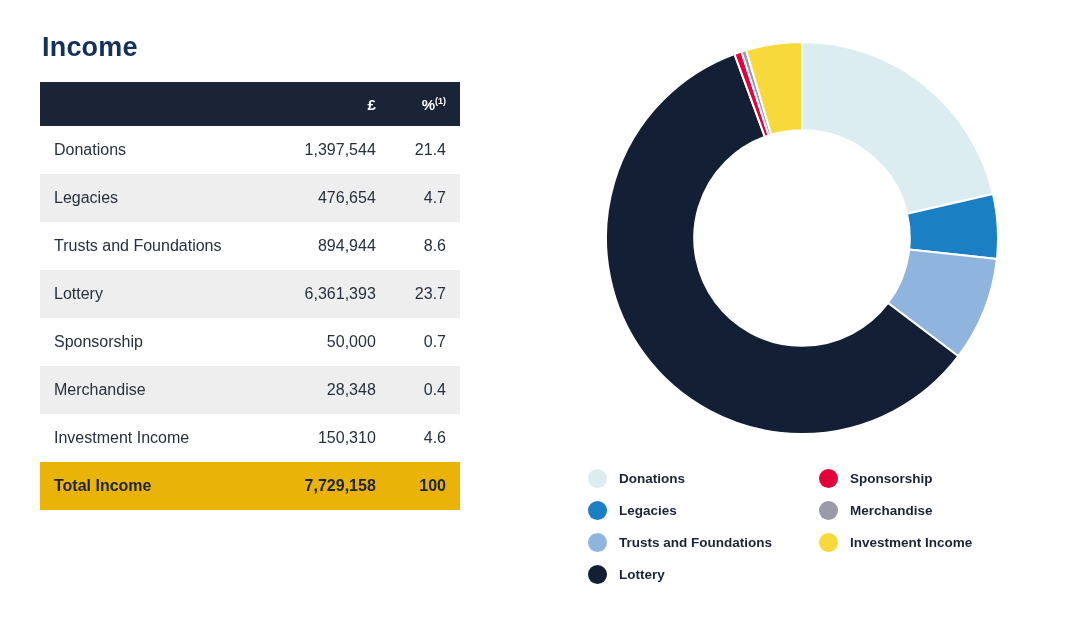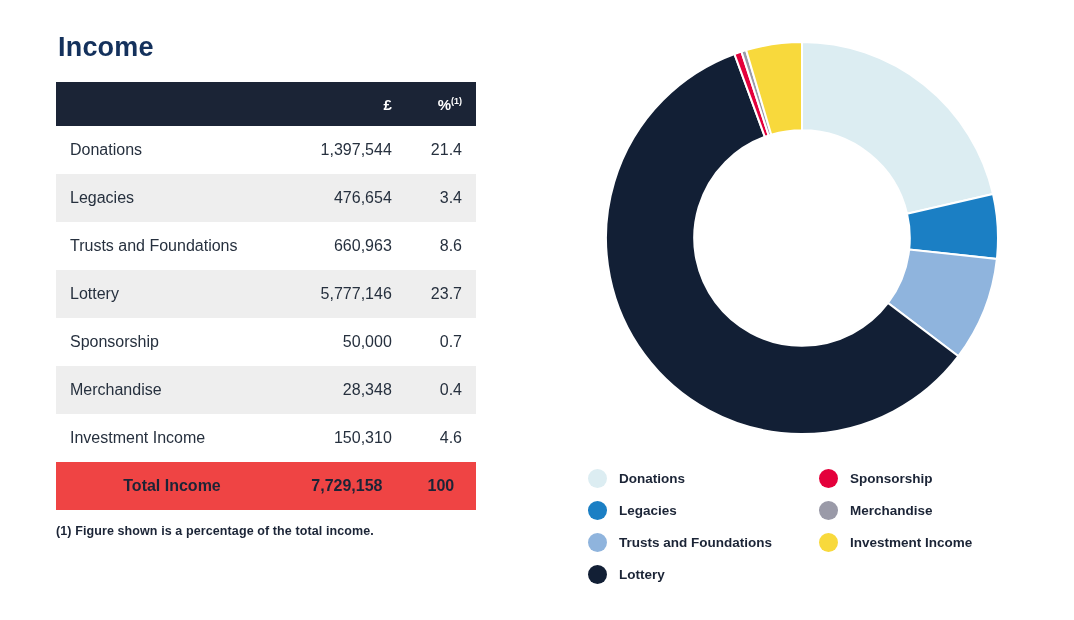--- a/index.html
+++ b/index.html
@@ -12,21 +12,21 @@
   }
   #page {
     position: relative;
     width: 1074px;
     height: 620px;
     overflow: hidden;
   }
   
   .left-panel {
     position: absolute;
-    left: 56px;
+    left: 40px;
     top: 32px;
     width: 420px;
   }
   .title {
     font-size: 27px;
     font-weight: bold;
     color: #14315c;
     letter-spacing: 0.2px;
     margin: 0 0 19px 2px;
   }
@@ -54,24 +54,23 @@
     font-size: 16px;
     vertical-align: middle;
     white-space: nowrap;
   }
   table.income tbody td.label {
     text-align: left;
     padding-left: 14px;
   }
   table.income tbody tr.alt td { background: #eeeeee; }
   table.income tbody tr.total td {
-    background: #ef4444;
+    background: #eab308;
     font-weight: bold;
     color: #1b2436;
-    text-align: center;
   }
   .footnote {
     margin-top: 14px;
     font-size: 12.5px;
     font-weight: bold;
     color: #1b2436;
     letter-spacing: 0.1px;
   }
   sup { font-size: 9px; vertical-align: super; }
 
@@ -135,30 +134,30 @@
       </thead>
       <tbody>
         <tr>
           <td class="label">Donations</td>
           <td>1,397,544</td>
           <td>21.4</td>
         </tr>
         <tr class="alt">
           <td class="label">Legacies</td>
           <td>476,654</td>
-          <td>3.4</td>
+          <td>4.7</td>
         </tr>
         <tr>
           <td class="label">Trusts and Foundations</td>
-          <td>660,963</td>
+          <td>894,944</td>
           <td>8.6</td>
         </tr>
         <tr class="alt">
           <td class="label">Lottery</td>
-          <td>5,777,146</td>
+          <td>6,361,393</td>
           <td>23.7</td>
         </tr>
         <tr>
           <td class="label">Sponsorship</td>
           <td>50,000</td>
           <td>0.7</td>
         </tr>
         <tr class="alt">
           <td class="label">Merchandise</td>
           <td>28,348</td>
@@ -170,21 +169,20 @@
           <td>4.6</td>
         </tr>
         <tr class="total">
           <td class="label">Total Income</td>
           <td>7,729,158</td>
           <td>100</td>
         </tr>
       </tbody>
     </table>
 
-    <div class="footnote">(1) Figure shown is a percentage of the total income.</div>
   </div>
 
   <div class="right-panel">
     <div class="donut-wrap">
       <svg width="420" height="420" viewBox="0 0 420 420">
         <g id="donut-slices">
             <path d="M 210 14 A 196 196 0 0 1 401.0072670661691 166.04293085392126 L 315.053996886393 185.8236119696567 A 107.80000000000001 107.80000000000001 0 0 0 210 102.19999999999999 Z" fill="#dcedf2" stroke="#ffffff" stroke-width="2"></path>
             <path d="M 401.0072670661691 166.04293085392126 A 196 196 0 0 1 404.8829549178118 230.89578623795092 L 317.1856252047965 221.492682430873 A 107.80000000000001 107.80000000000001 0 0 0 315.053996886393 185.8236119696567 Z" fill="#1b7fc4" stroke="#ffffff" stroke-width="2"></path>
             <path d="M 404.8829549178118 230.89578623795092 A 196 196 0 0 1 366.36771014955997 328.1741901710488 L 296.00224058225797 274.99580459407684 A 107.80000000000001 107.80000000000001 0 0 0 317.1856252047965 221.492682430873 Z" fill="#8fb4dd" stroke="#ffffff" stroke-width="2"></path>
             <path d="M 366.36771014955997 328.1741901710488 A 196 196 0 1 1 142.44998705779457 26.008163899840696 L 172.84749288178702 108.80449014491238 A 107.80000000000001 107.80000000000001 0 1 0 296.00224058225797 274.99580459407684 Z" fill="#121f35" stroke="#ffffff" stroke-width="2"></path>

